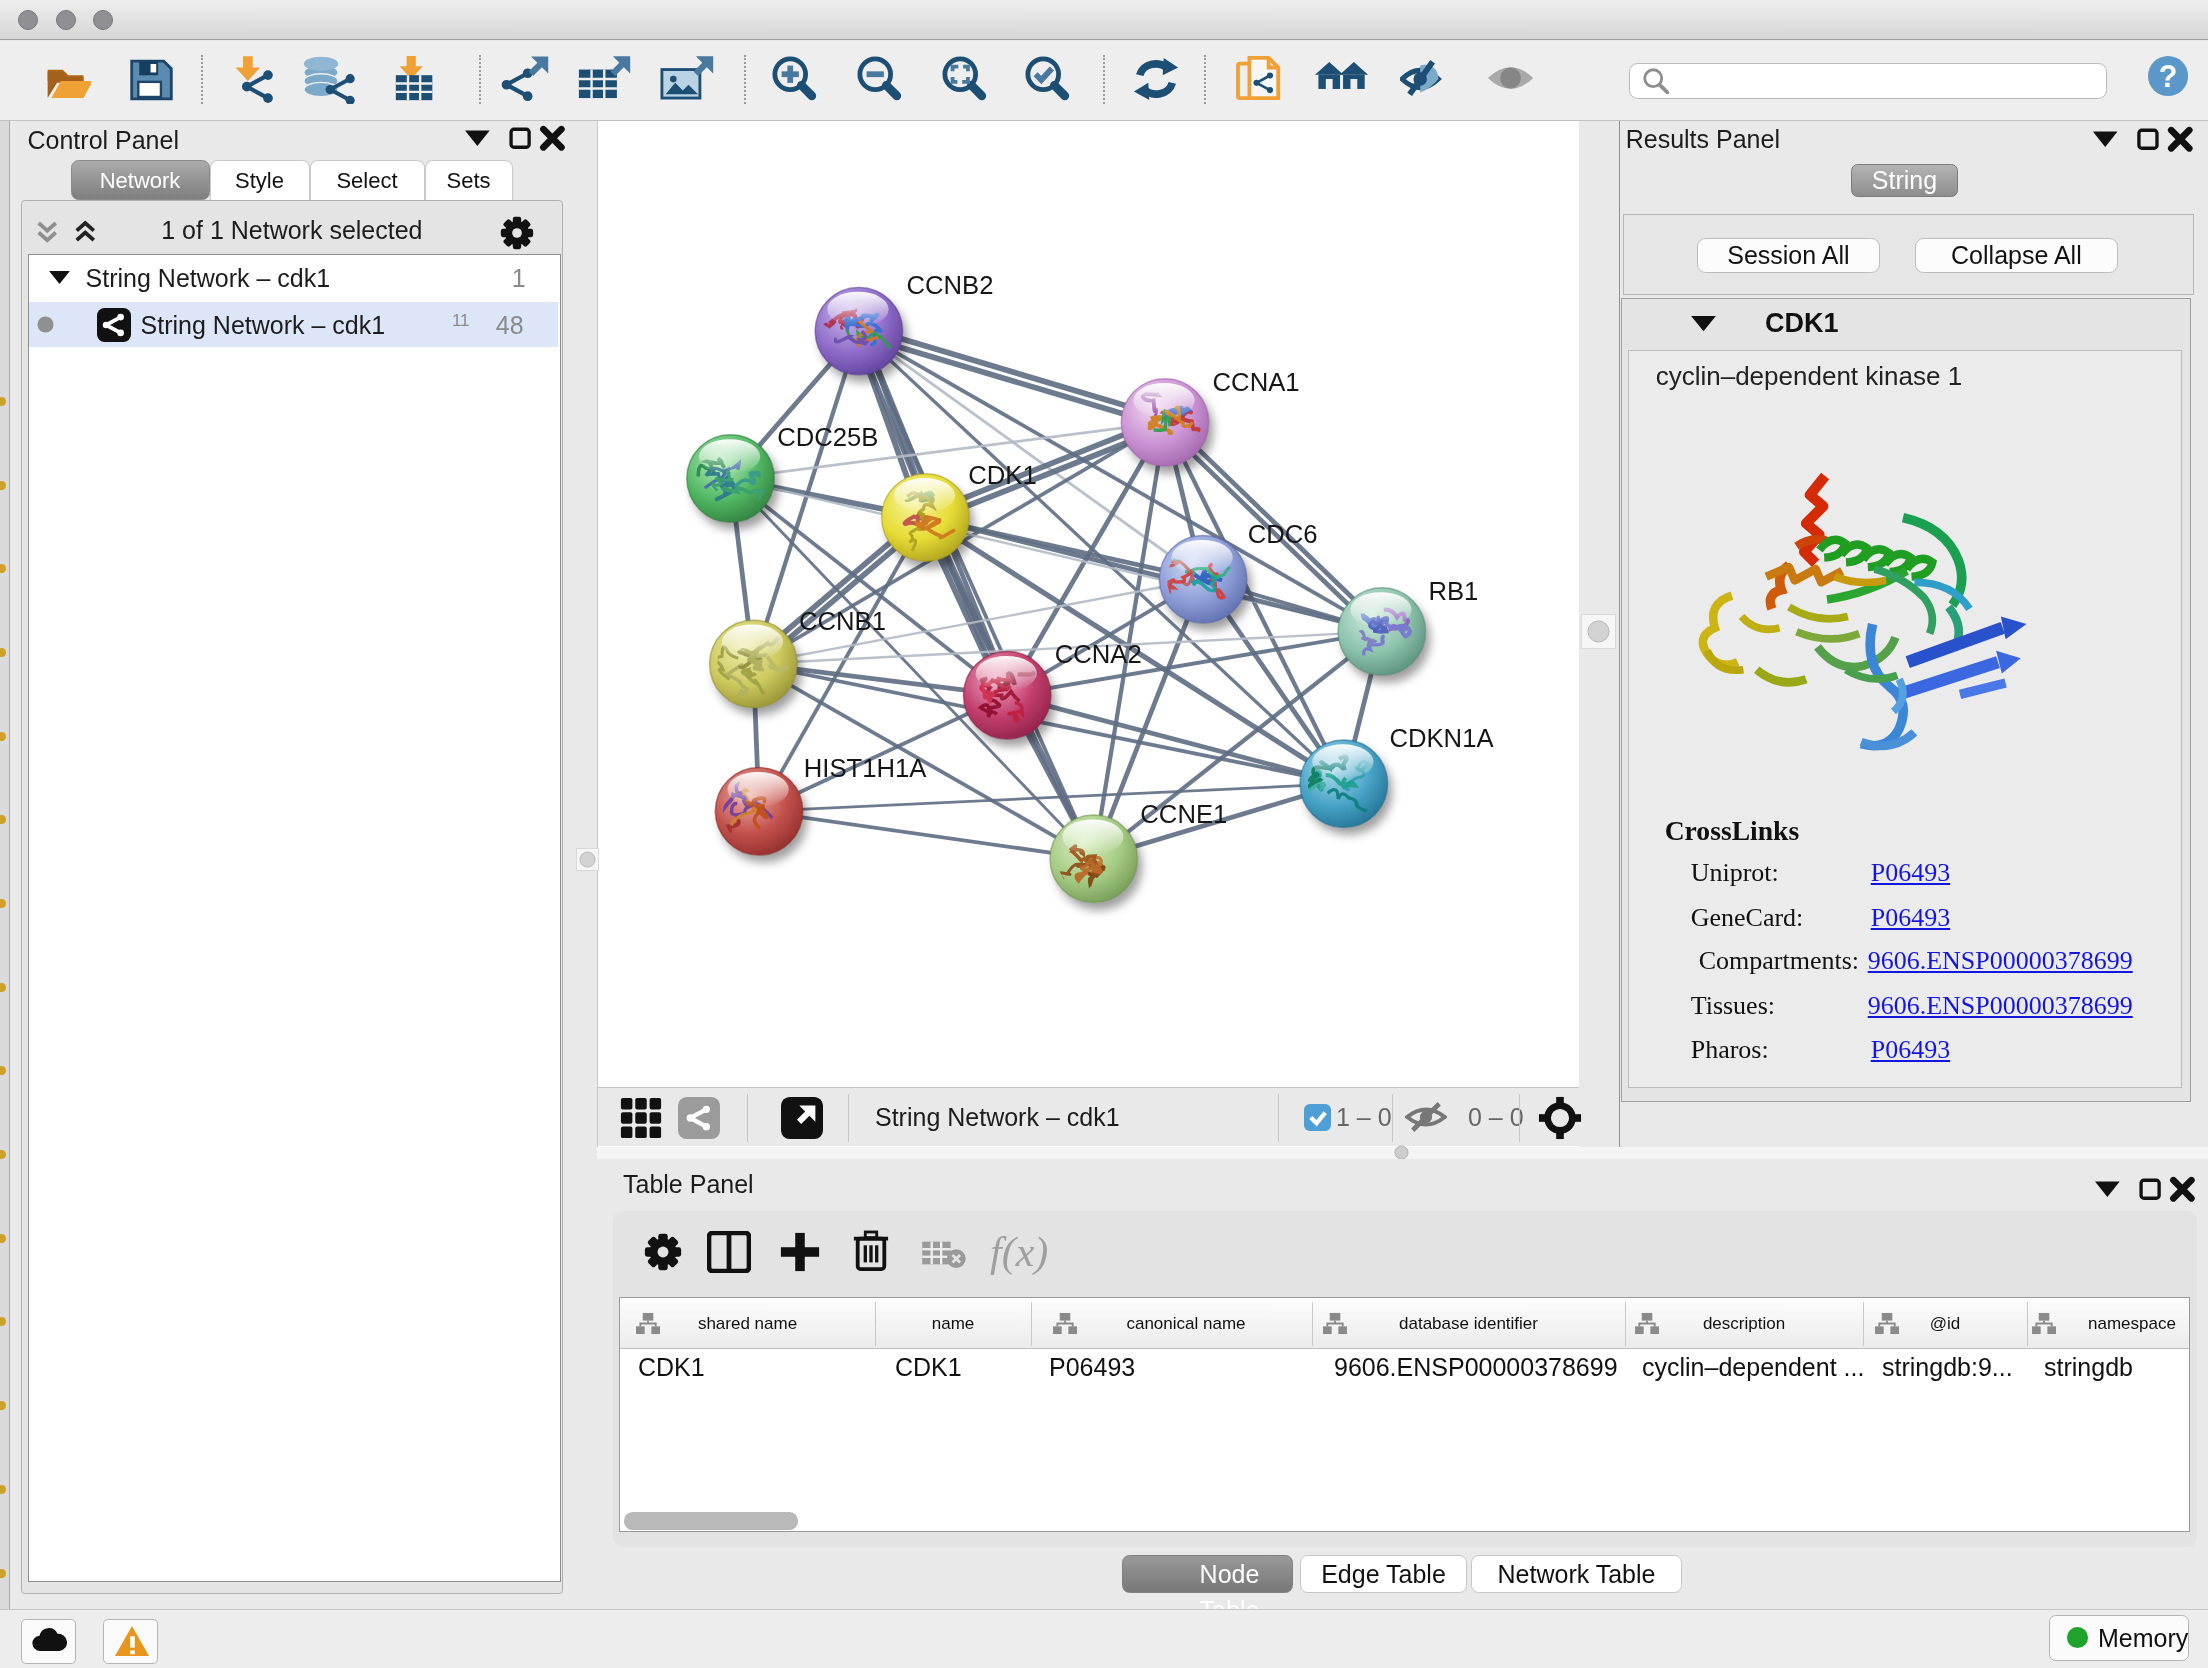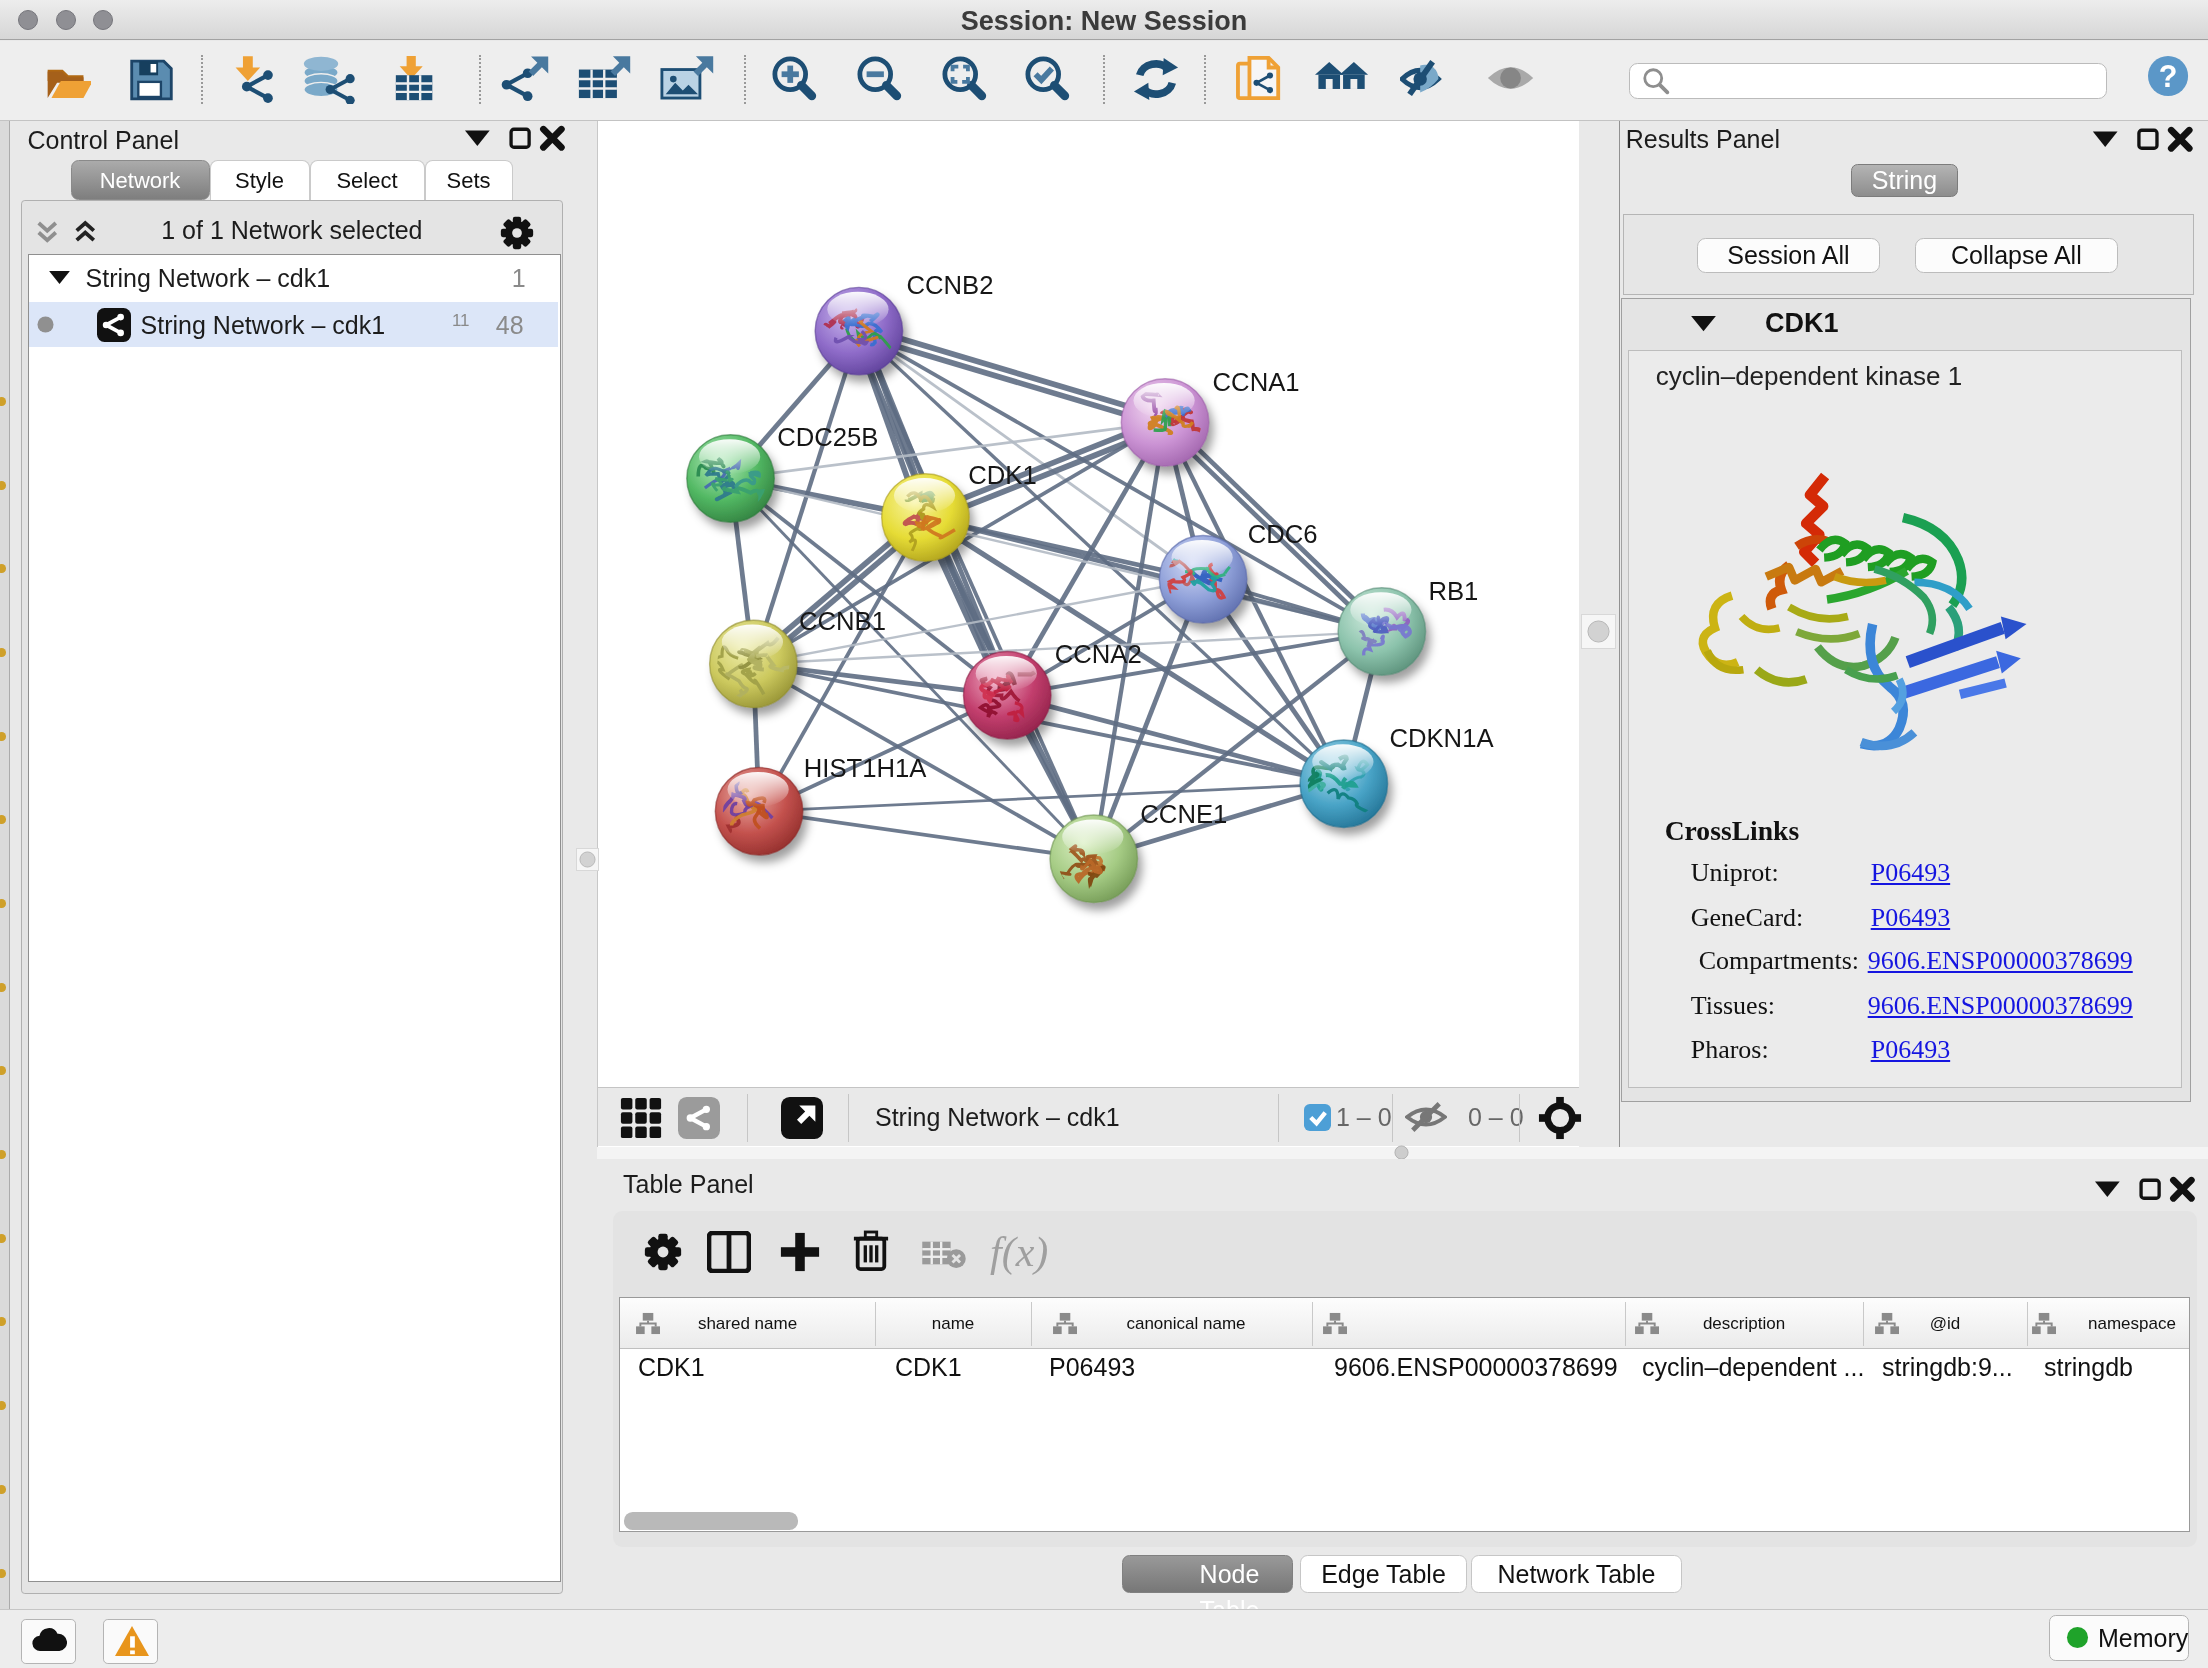--- a/index.html
+++ b/index.html
@@ -57,21 +57,20 @@
 #status{left:0;top:1609px;width:2208px;height:59px;background:#ededed;border-top:1.9px solid #c6c6c6;}
 .sbtn{top:8.6px;width:55px;height:45px;background:#fafafa;border:1.9px solid #b4b4b4;border-radius:4.8px;}
 #membtn{left:2049px;top:4.8px;width:140px;height:46px;background:#fbfbfb;border:1.9px solid #b4b4b4;border-radius:6.7px;font-size:25px;color:#111;}
 </style></head>
 <body>
 
 <div class="abs" id="titlebar">
   <div class="abs tl" style="left:18px"></div>
   <div class="abs tl" style="left:56px"></div>
   <div class="abs tl" style="left:93px"></div>
-  <div class="abs" id="wtitle">Session: New Session</div>
 </div>
 <div class="abs" id="toolbar">
   <div class="abs ti" style="left:42px">
       <svg class="abs" style="" width="49" height="48" viewBox="0 0 52 50">
         <path d="M6,14 h16 l6,6 h16 v6 H6 z" fill="#b06812"></path>
         <path d="M6,44 V16 h15 l6,6 h17 v6 h-28 z" fill="#a5601a"></path>
         <path d="M10,44 L20,26 h34 L44,44 z" fill="#efa135"></path>
       </svg>
     </div>
     <div class="abs ti" style="left:127px">
@@ -842,20 +841,21 @@
           <path d="M12.5,9 v3 M4.5,15 v-3 h16 v3" stroke="#8a8a8a" stroke-width="2" fill="none"></path>
         </svg>
         <div class="abs th" style="left:255px;width:156px">name</div>
         <div class="abs th" style="left:411px;width:310px">canonical name</div>
         <svg class="abs" style="left:433px;top:14.3px" width="25" height="23" viewBox="0 0 26 24">
           <rect x="7" y="1" width="11" height="8" fill="#8a8a8a"></rect>
           <rect x="0" y="15" width="9" height="8" fill="#8a8a8a"></rect>
           <rect x="16" y="15" width="9" height="8" fill="#8a8a8a"></rect>
           <path d="M12.5,9 v3 M4.5,15 v-3 h16 v3" stroke="#8a8a8a" stroke-width="2" fill="none"></path>
         </svg>
+        <div class="abs th" style="left:692px;width:313px">database identifier</div>
         <svg class="abs" style="left:703px;top:14.3px" width="25" height="23" viewBox="0 0 26 24">
           <rect x="7" y="1" width="11" height="8" fill="#8a8a8a"></rect>
           <rect x="0" y="15" width="9" height="8" fill="#8a8a8a"></rect>
           <rect x="16" y="15" width="9" height="8" fill="#8a8a8a"></rect>
           <path d="M12.5,9 v3 M4.5,15 v-3 h16 v3" stroke="#8a8a8a" stroke-width="2" fill="none"></path>
         </svg>
         <div class="abs th" style="left:1005px;width:238px">description</div>
         <svg class="abs" style="left:1015px;top:14.3px" width="25" height="23" viewBox="0 0 26 24">
           <rect x="7" y="1" width="11" height="8" fill="#8a8a8a"></rect>
           <rect x="0" y="15" width="9" height="8" fill="#8a8a8a"></rect>

